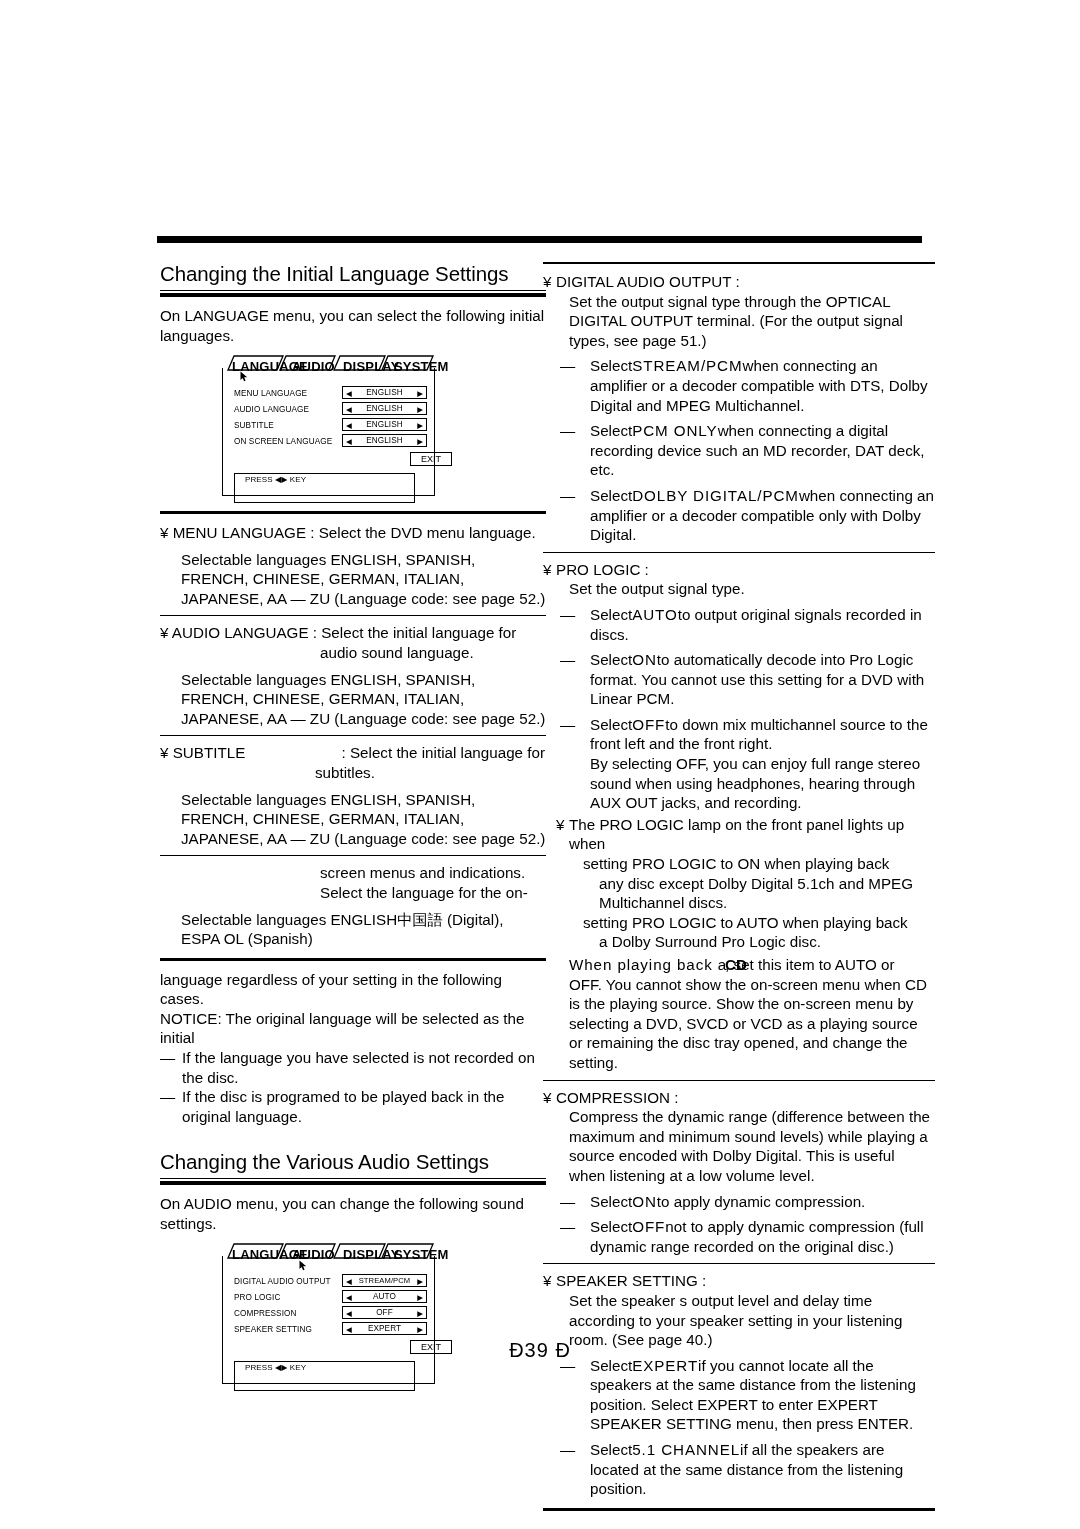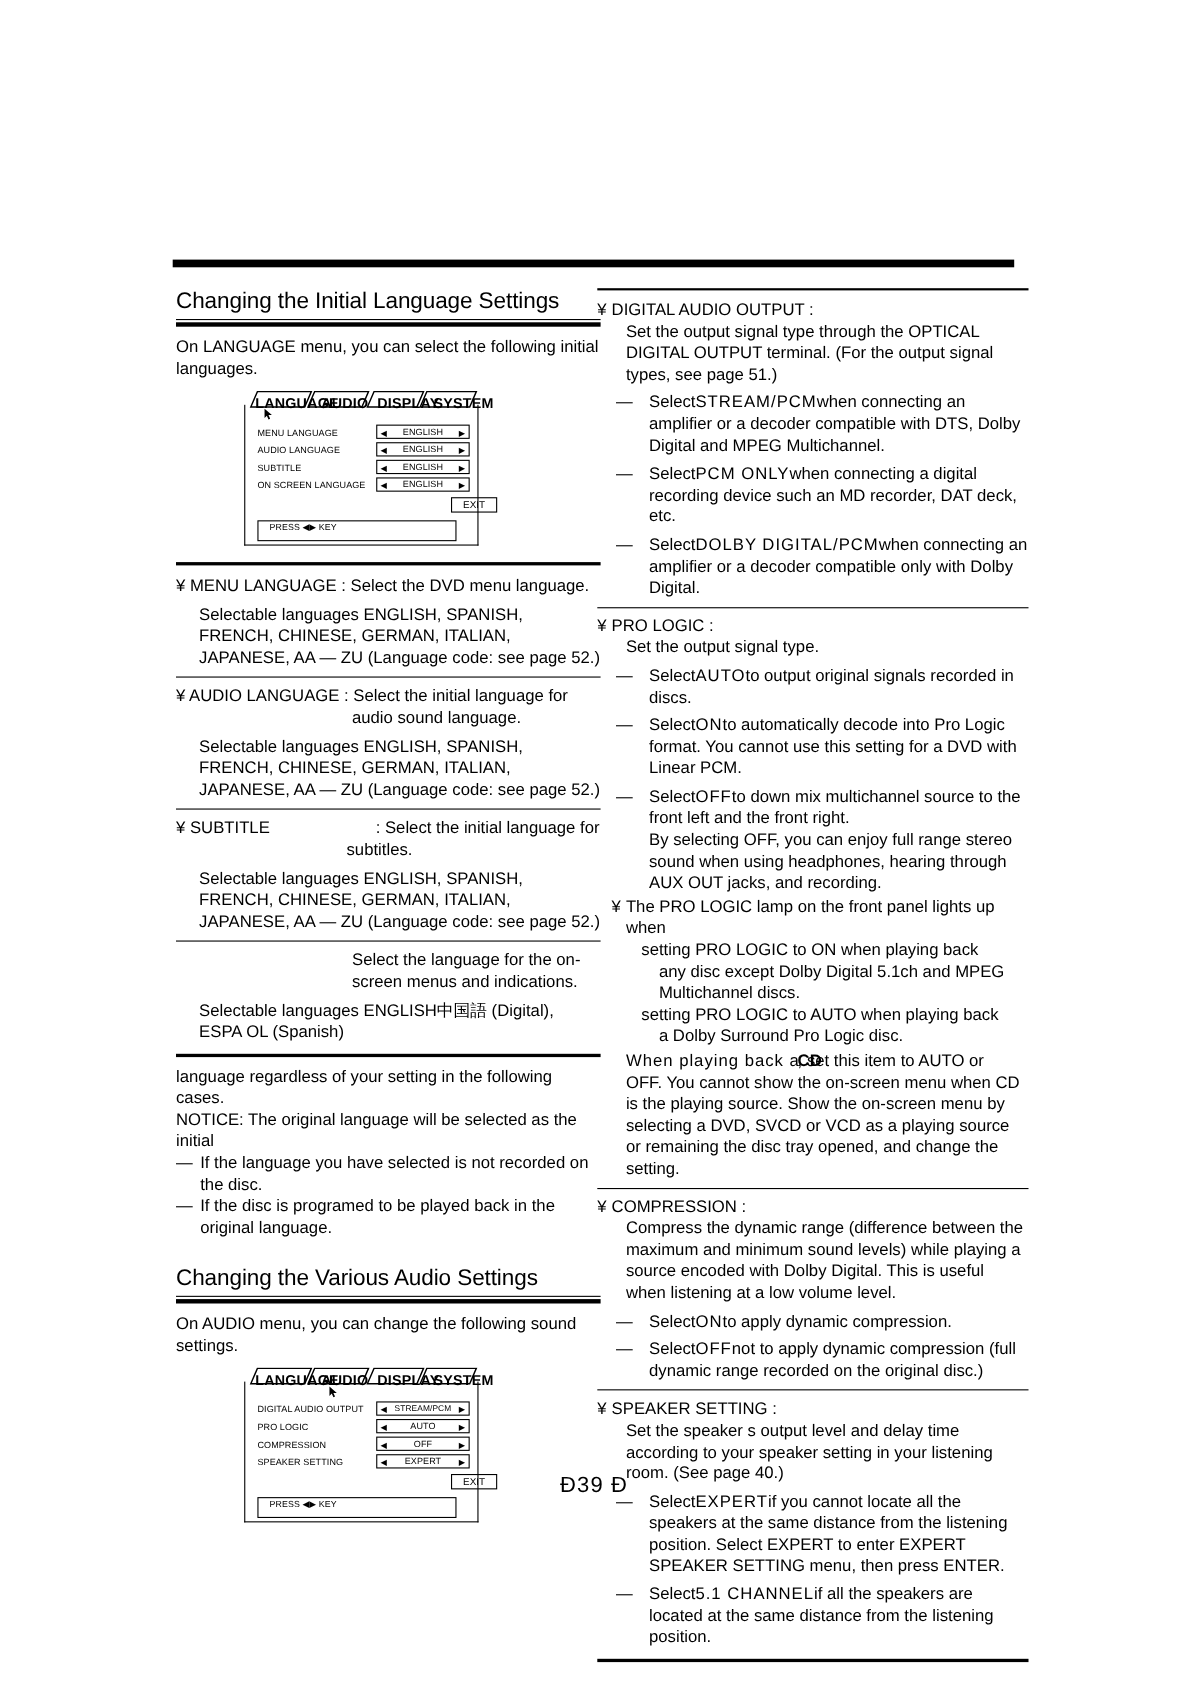--- a/index.html
+++ b/index.html
@@ -219,21 +219,21 @@
     font-size: 9px;
     line-height: 12px;
     text-align: center;
     margin-left: 40px;
   }
   .osd-press {
     position: absolute;
     left: 12px;
     top: 118px;
     width: 181px;
-    height: 19px;
+    height: 30px;
     border: 1.2px solid #000;
     box-sizing: border-box;
     font-size: 8px;
     line-height: 11px;
     padding-left: 10px;
     letter-spacing: 0.1px;
   }
 
   
   .pageno {
@@ -353,22 +353,22 @@
         <span>SUBTITLE</span>
         <span style="display:inline-block;width:92px;"></span><span>: Select the initial language for</span>
       </div>
       <div class="indent-def2">subtitles.</div>
       <div class="sel-block">Selectable languages ENGLISH, SPANISH, FRENCH, CHINESE, GERMAN, ITALIAN, JAPANESE, AA — ZU (Language code: see page 52.)</div>
     </div>
 
     <div class="rule-thin"></div>
 
     <div class="entry">
+      <div class="indent-def">screen menus and indications.</div>
       <div class="indent-def">Select the language for the on-</div>
-      <div class="indent-def">screen menus and indications.</div>
       <div class="sel-block">
         <span>Selectable languages ENGLISH</span><span>中国語</span><span> (Digital),</span>
         <div>ESPA OL (Spanish)</div>
       </div>
     </div>
 
     <div class="rule-thick"></div>
 
     <div class="entry">
       <div>language regardless of your setting in the following cases.</div>

